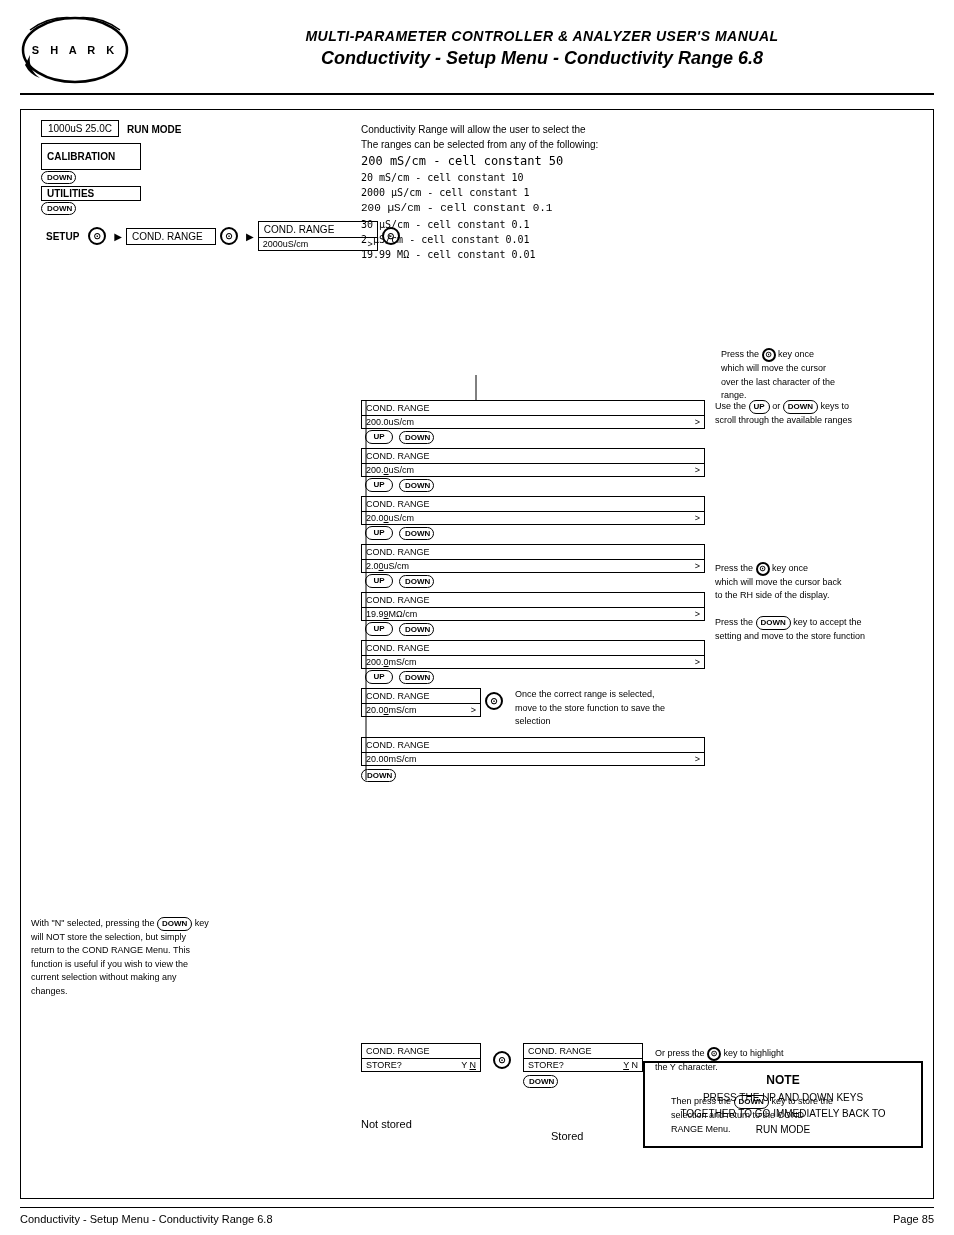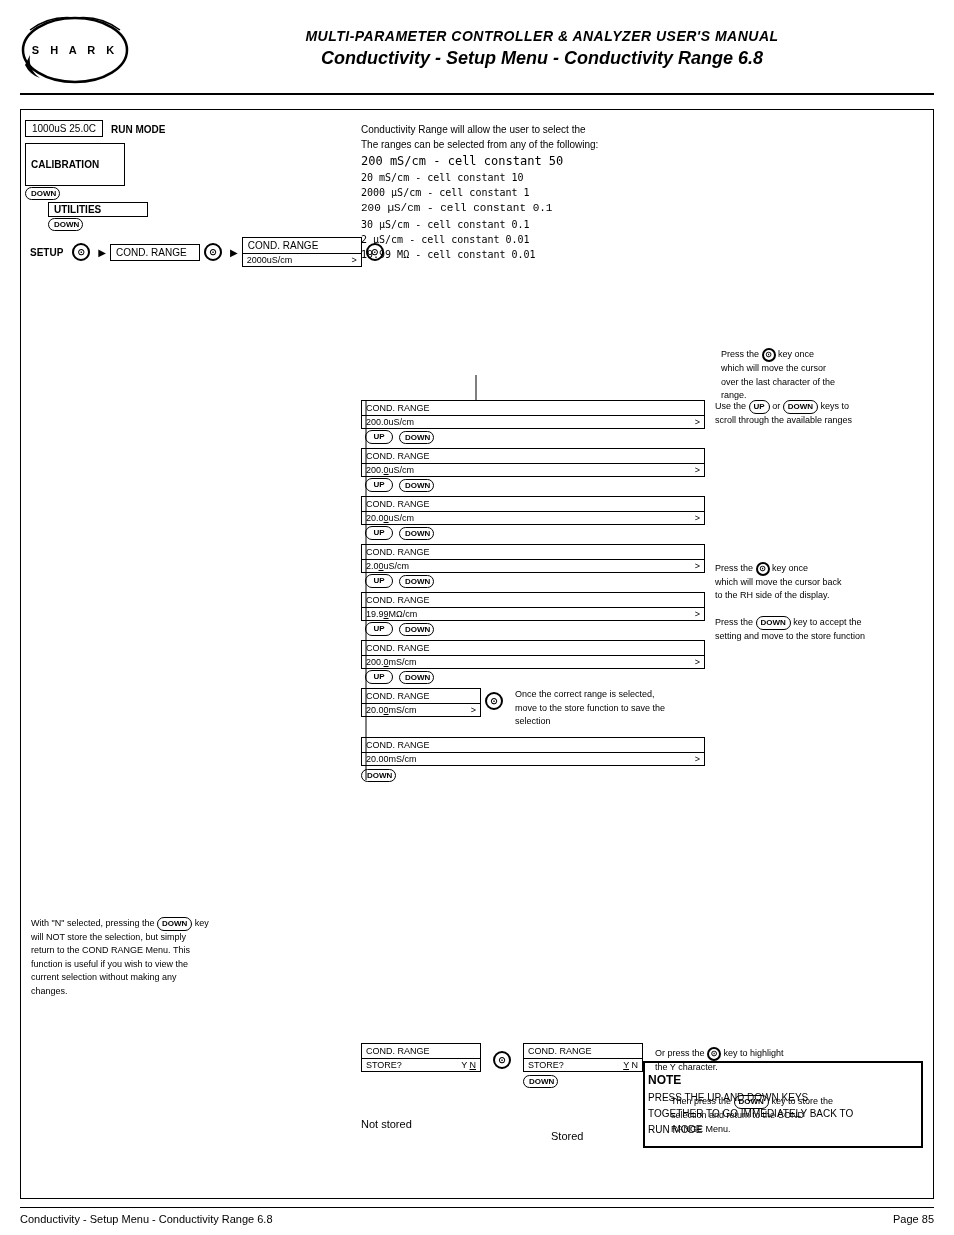--- a/index.html
+++ b/index.html
@@ -142,21 +142,22 @@
     .btn-row {
       display: flex;
       gap: 6px;
       margin-top: 1px;
       margin-left: 4px;
     }
 
     
     .note-box {
       border: 2px solid #000;
-      padding: 8px 3px;
+      padding: 8px 24px;
+      text-align: center;
       position: absolute;
       bottom: 50px;
       right: 10px;
       width: 280px;
       font-size: 10px;
       line-height: 1.6;
     }
 
     .note-title {
       font-weight: bold;
@@ -220,34 +221,34 @@
       <div>The ranges can be selected from any of the following:</div>
       <div style="font-family:monospace; font-size:12px;">  200  mS/cm - cell constant 50</div>
       <div style="font-family:monospace; font-size:10px;">   20  mS/cm - cell constant 10</div>
       <div style="font-family:monospace; font-size:10px;"> 2000  µS/cm - cell constant 1</div>
       <div style="font-family:Liberation Mono, monospace; font-size:11px;">  200  µS/cm  - cell constant 0.1</div>
       <div style="font-family:monospace; font-size:10px;">   30  µS/cm  - cell constant 0.1</div>
       <div style="font-family:monospace; font-size:10px;">    2  µS/cm  - cell constant 0.01</div>
       <div style="font-family:monospace; font-size:10px;">19.99  MΩ      - cell constant 0.01</div>
     </div>
 
-    <div style="position:absolute; top:10px; left:4px;">
+    <div style="position:absolute; top:10px; left:20px;">
 
       <div style="display:flex; align-items:center; gap:8px; margin-bottom:4px;">
         <div class="display-box">1000uS  25.0C</div>
         <span style="font-size:10px; font-weight:bold;">RUN MODE</span>
       </div>
 
       <div style="margin-bottom:2px;">
-        <div style="font-size:10px; font-weight:bold; border:1.5px solid #000; padding:15px 5px; display:inline-block; min-width:100px;">CALIBRATION</div>
+        <div style="font-size:10px; font-weight:bold; border:1.5px solid #000; padding:7px 5px; display:inline-block; min-width:100px;">CALIBRATION</div>
         <br>
         <span class="btn-down">DOWN</span>
       </div>
 
-      <div style="margin-bottom:2px;margin-left:23px;">
+      <div style="margin-bottom:2px;">
         <div style="font-size:10px; font-weight:bold; border:1.5px solid #000; padding:1px 5px; display:inline-block; min-width:100px;">UTILITIES</div>
         <br>
         <span class="btn-down">DOWN</span>
       </div>
 
       <div style="margin-top:6px; display:flex; align-items:center;">
         <div style="font-size:10px; font-weight:bold; padding:1px 5px; display:inline-block;">SETUP</div>
         <span style="margin:0 4px;">
           <span class="btn-enter">⊙</span>
         </span>

